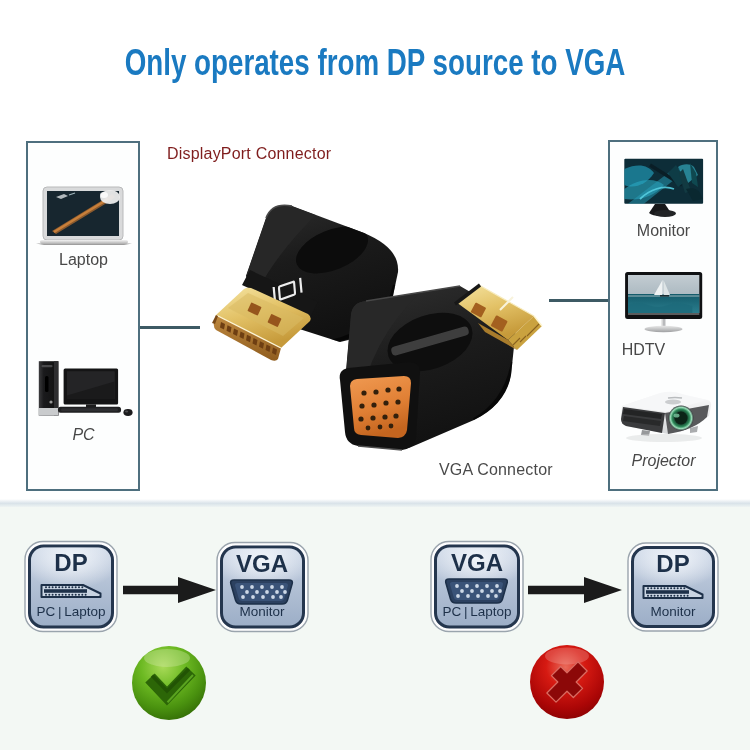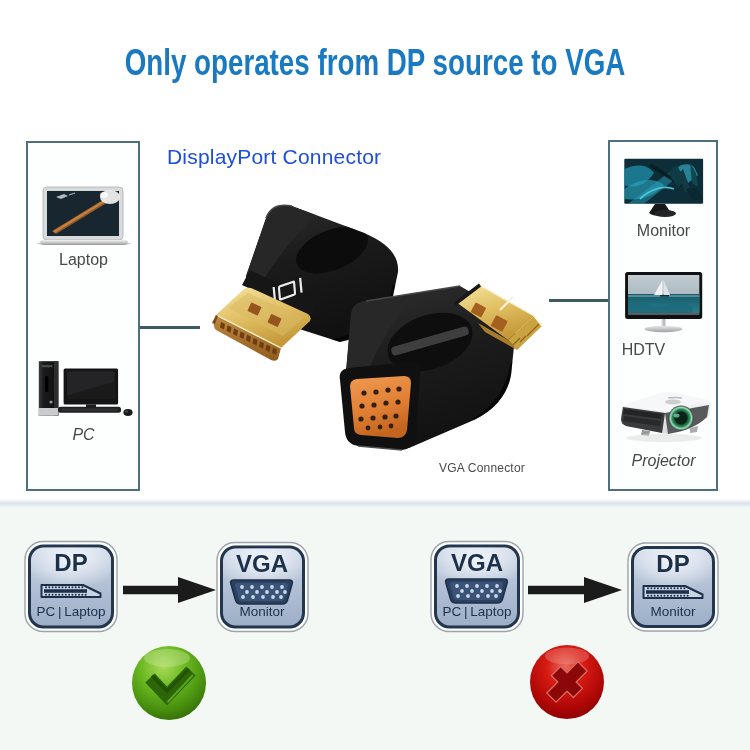--- a/index.html
+++ b/index.html
@@ -11,22 +11,22 @@
     background:linear-gradient(to bottom,#ffffff, #d9e3e9 55%, #eef4f3);}
   #title{left:0;top:44px;width:750px;text-align:center;color:#1a7ac1;
     font-size:37px;font-weight:bold;letter-spacing:0px;line-height:1;
     transform:scaleX(0.75);transform-origin:375px 0;}
   .box{border:2px solid #4e6f7e;background:#fdfefe;}
   #lbox{left:26px;top:141px;width:110px;height:346px;}
   #rbox{left:608px;top:140px;width:106px;height:347px;}
   #lline{left:140px;top:326px;width:60px;height:3px;background:#3d5a64;}
   #rline{left:549px;top:299px;width:59px;height:3px;background:#3d5a64;}
   .lbl{color:#4a4a4a;text-align:center;}
-  #dpc{left:167px;top:145px;font-size:21px;color:#1d4ed8;letter-spacing:0.2px;}
-  #vgac{left:439px;top:461px;font-size:12px;color:#4a4a4a;letter-spacing:0.2px;text-align:center;}
+  #dpc{left:167px;top:145px;font-size:16px;color:#7f1d1d;letter-spacing:0.2px;}
+  #vgac{left:439px;top:461px;font-size:16px;color:#4a4a4a;letter-spacing:0.2px;text-align:center;}
   .small{font-size:16px;color:#484848;}
 </style>
 </head>
 <body>
   <div class="abs" id="botstrip"></div>
   <div class="abs" id="divline"></div>
   <div class="abs" id="title">Only operates from DP source to VGA</div>
   <div class="abs box" id="lbox"></div>
   <div class="abs box" id="rbox"></div>
   <div class="abs" id="lline"></div>

